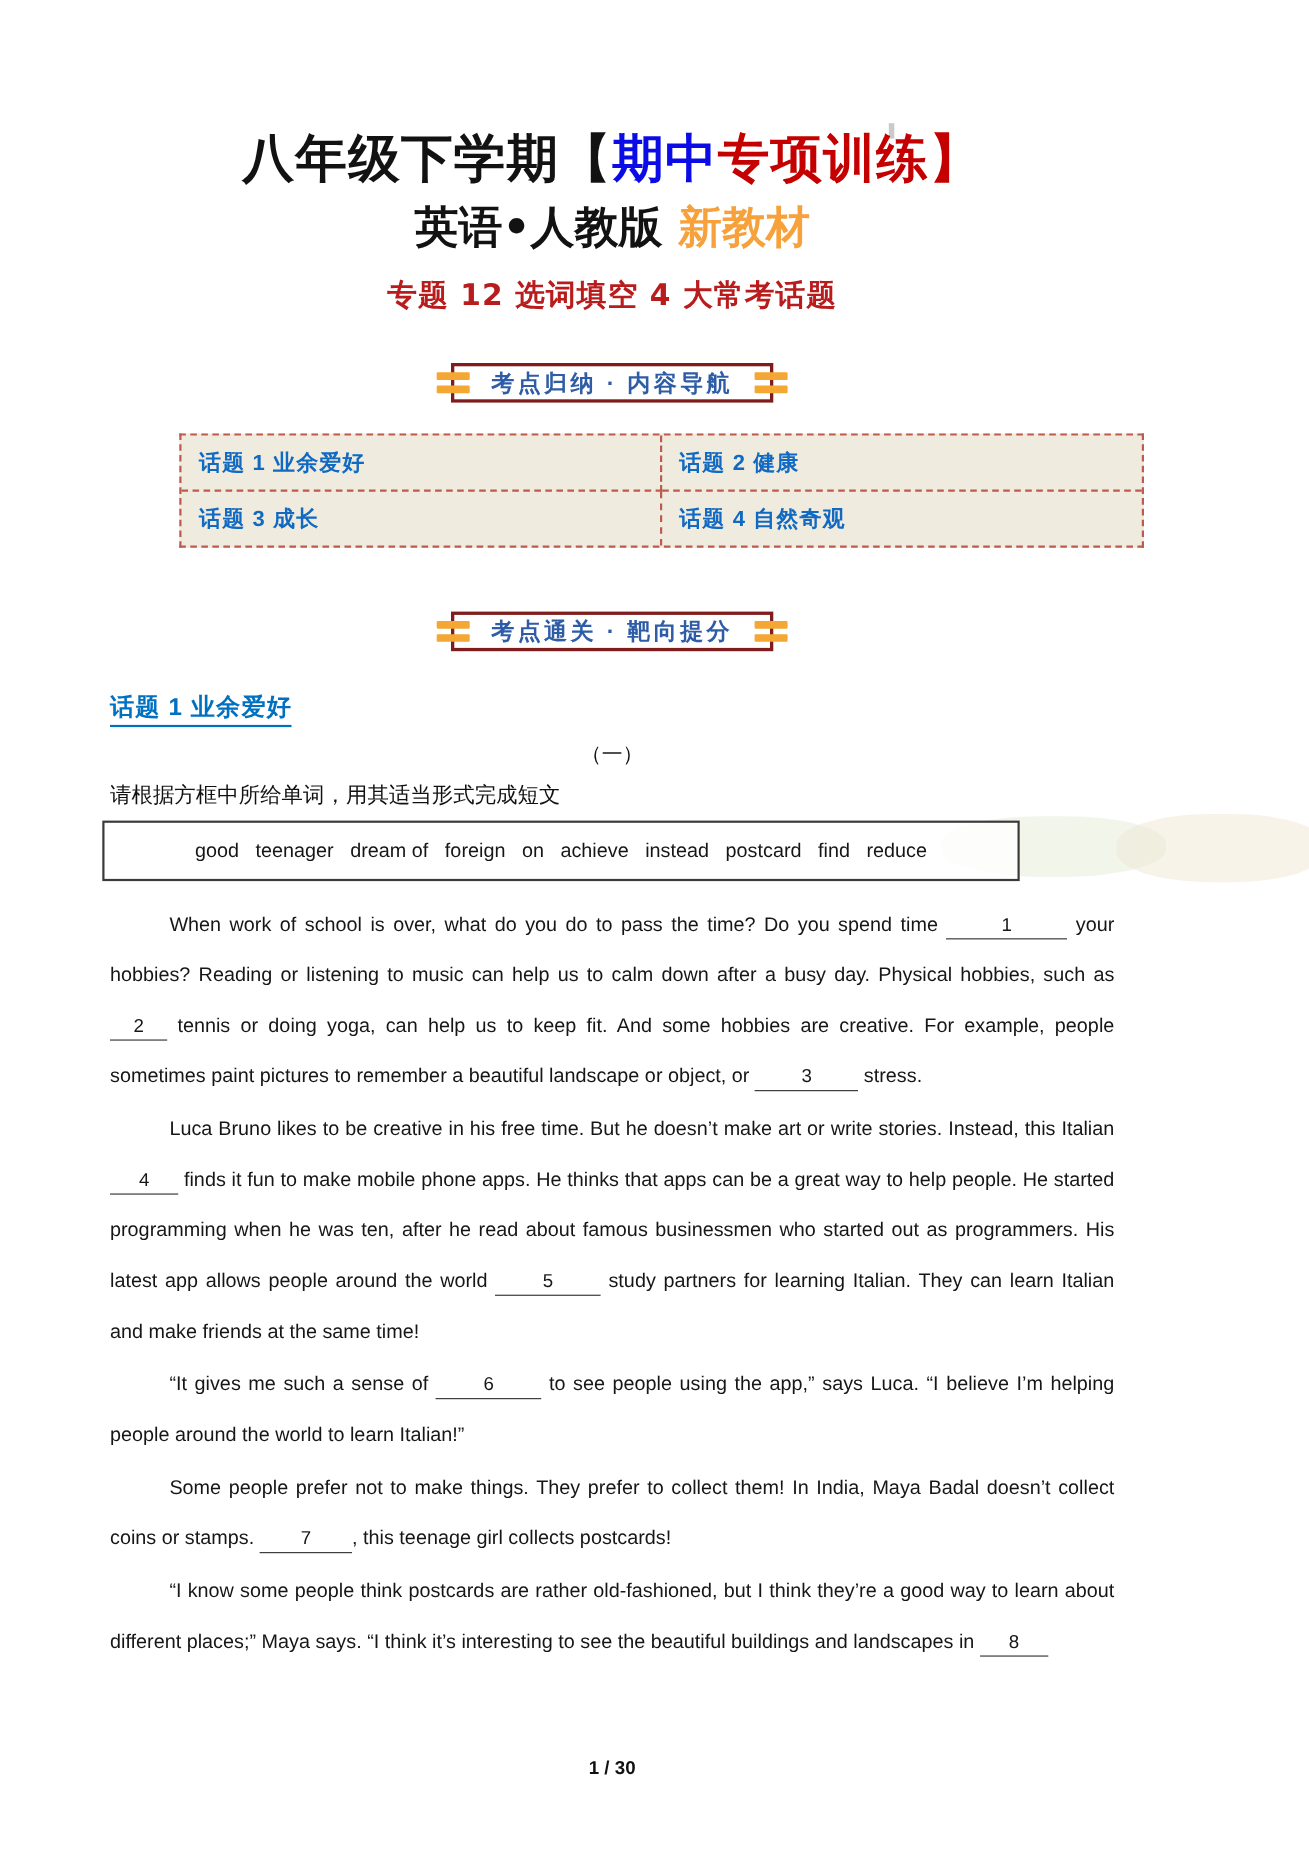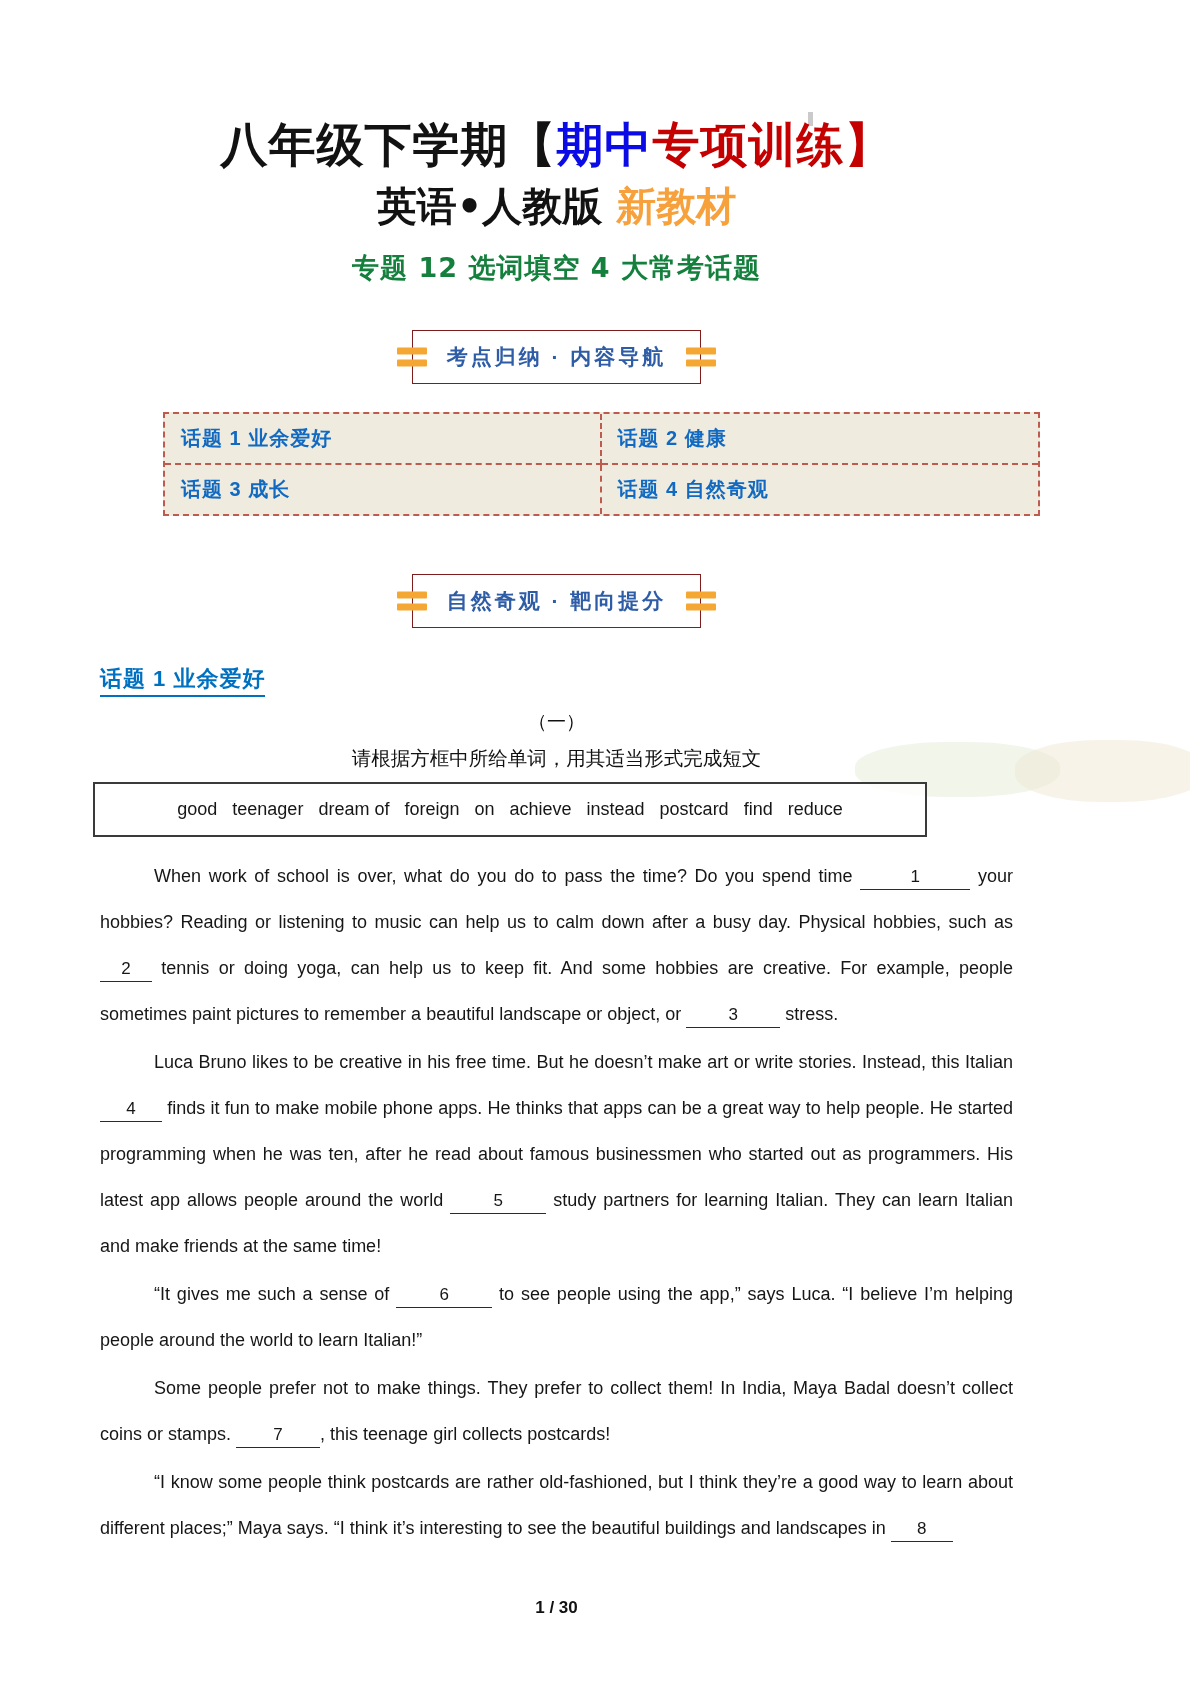--- a/index.html
+++ b/index.html
@@ -23,26 +23,26 @@
   .content { position:absolute; left:100px; top:0; width:913px; z-index:2; }
 
   
   .title-block { text-align:center; margin-top:116px; font-family:"DejaVu Sans", sans-serif; }
   .title-l1 { font-size:47px; font-weight:800; letter-spacing:1px; line-height:1.25; white-space:nowrap; }
   .t-black { color:#121212; }
   .t-blue  { color:#0b0be6; }
   .t-red   { color:#c40000; }
   .title-l2 { font-size:40px; font-weight:800; margin-top:4px;text-align:center; }
   .t-orange { color:#f6a13b; }
-  .title-l3 { font-size:27px; font-weight:700; margin-top:16px; letter-spacing:1px; color:#15803d; }
+  .title-l3 { font-size:27px; font-weight:700; margin-top:16px; letter-spacing:1px; color:#b91c1c; }
 
   
   .banner {
     position:relative; width:max-content; margin:44px auto 0;
-    border:1px solid #7f1d1d; background:#ffffff; padding:12px 34px;
+    border:3px solid #7f1d1d; background:#ffffff; padding:1px 34px;
   }
   .banner--second { margin-top:58px; }
   .banner-text { color:#2e5ca6; font-weight:700; font-size:21px; letter-spacing:3px; white-space:nowrap; }
   .bars { position:absolute; top:50%; transform:translateY(-50%); display:flex; flex-direction:column; gap:5px; }
   .bars--left { left:-16px; } .bars--right { right:-16px; }
   .bars i { display:block; width:30px; height:7px; background:#f4a733; border-radius:1px; }
 
   
   .nav-table {
     margin:28px 0 0 63px; width:877px;
@@ -56,21 +56,21 @@
   .nav-cell--r { border-right:2px dashed #be5b4f; }
   .nav-cell--b { border-bottom:2px dashed #be5b4f; }
 
   
   .section-heading {
     display:inline-block; margin-top:36px;
     font-size:22px; font-weight:700; color:#0070c0;
     border-bottom:2px solid #0070c0; padding-bottom:1px; letter-spacing:1px;
   }
   .part-label { text-align:center; font-family:"Liberation Serif", serif; font-size:19px; margin-top:12px; color:#111; }
-  .instruction { font-family:"Liberation Serif", serif; font-size:19.5px; margin-top:10px; color:#111;text-align:center; }
+  .instruction { font-family:"Liberation Serif", serif; font-size:19.5px; margin-top:10px; color:#111; }
 
   
   .wordbank {
     position:relative; left:-7px; width:834px; margin-top:10px;
     border:2px solid #3a3a3a; background:rgba(255,255,255,.85);
     padding:15px 12px; display:flex; flex-wrap:wrap; justify-content:center;
     column-gap:15px; row-gap:6px; font-size:18px; color:#161616;
   }
 
   
@@ -120,21 +120,21 @@
       <div class="nav-cell nav-cell--b">话题 2 健康</div>
       <div class="nav-cell nav-cell--r">话题 3 成长</div>
       <div class="nav-cell">话题 4 自然奇观</div>
     </div>
 
     <div class="banner banner--second">
       <span class="bars bars--left">
           <i></i>
           <i></i>
         </span>
-      <span class="banner-text">自然奇观 · 靶向提分</span>
+      <span class="banner-text">考点通关 · 靶向提分</span>
       <span class="bars bars--right">
           <i></i>
           <i></i>
         </span>
     </div>
 
     <div>
       <span class="section-heading">话题 1 业余爱好</span>
     </div>
     <div class="part-label">（一）</div>

